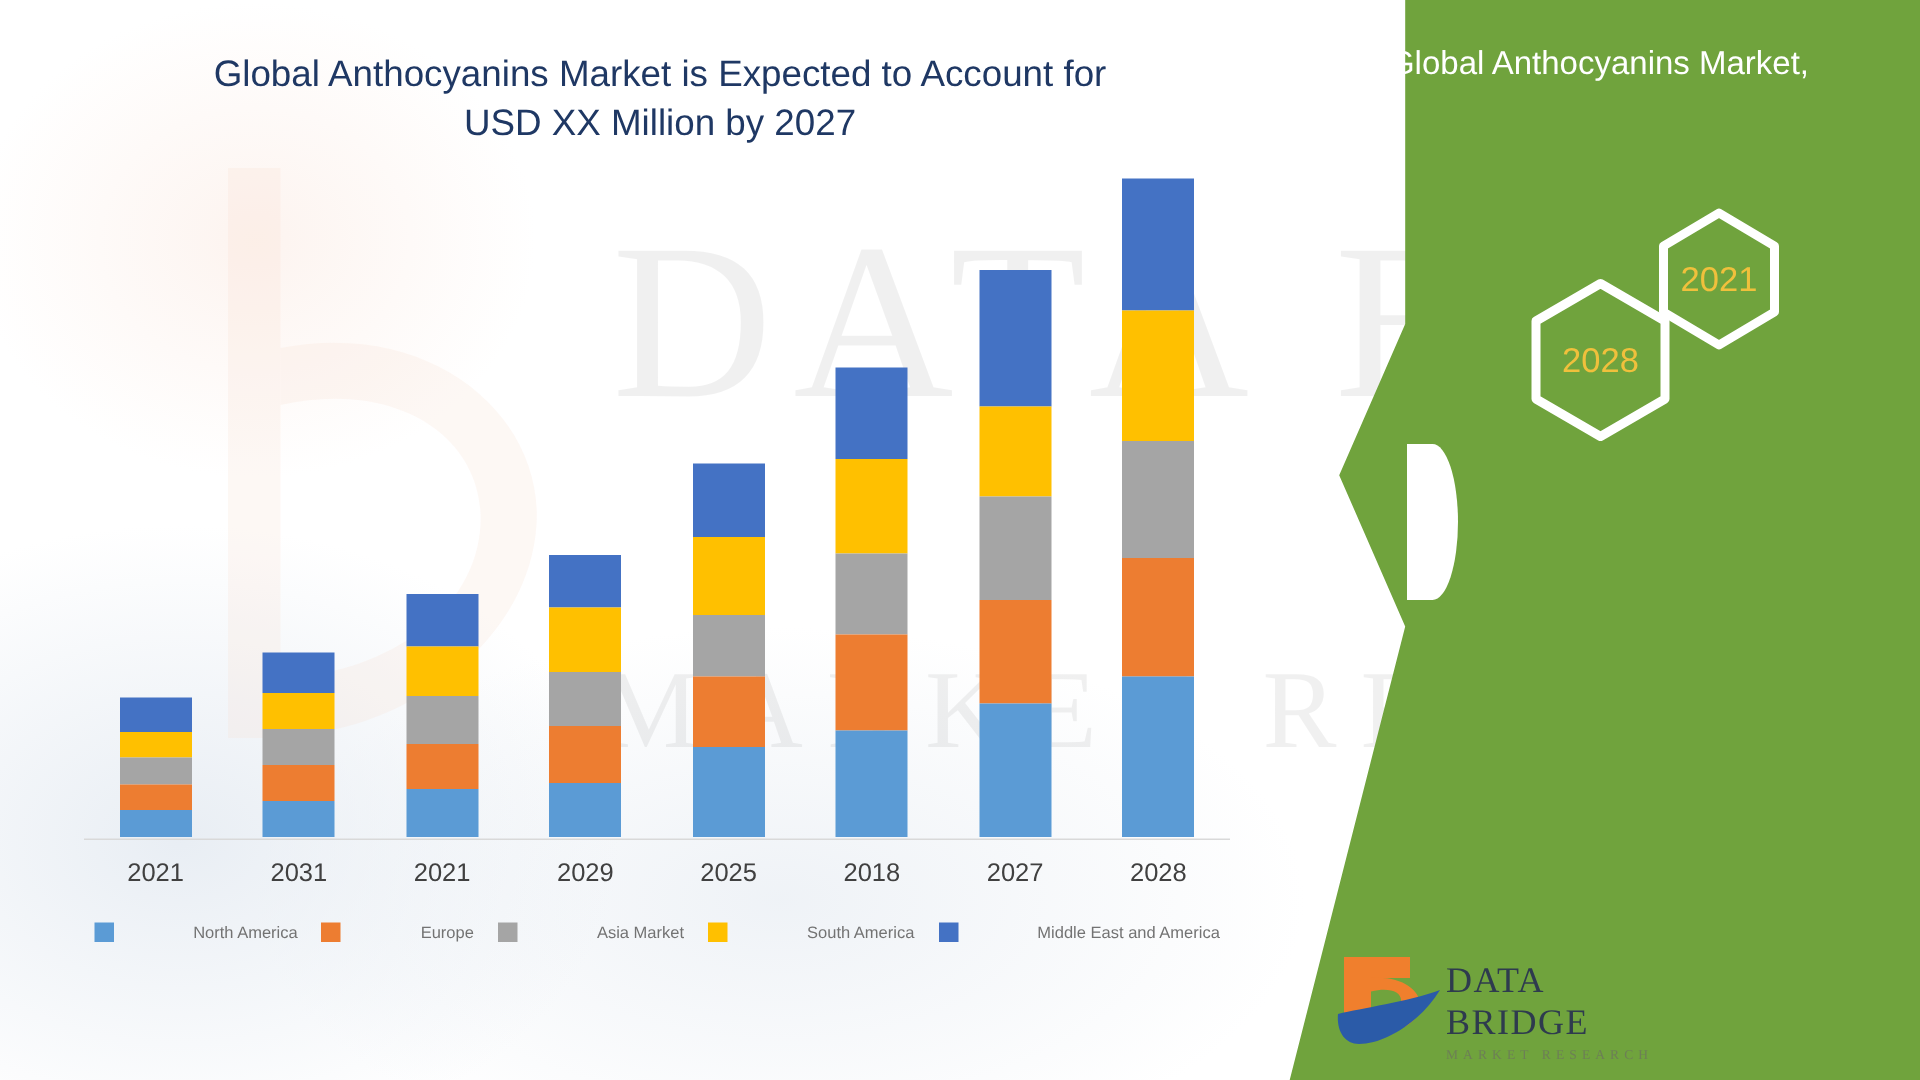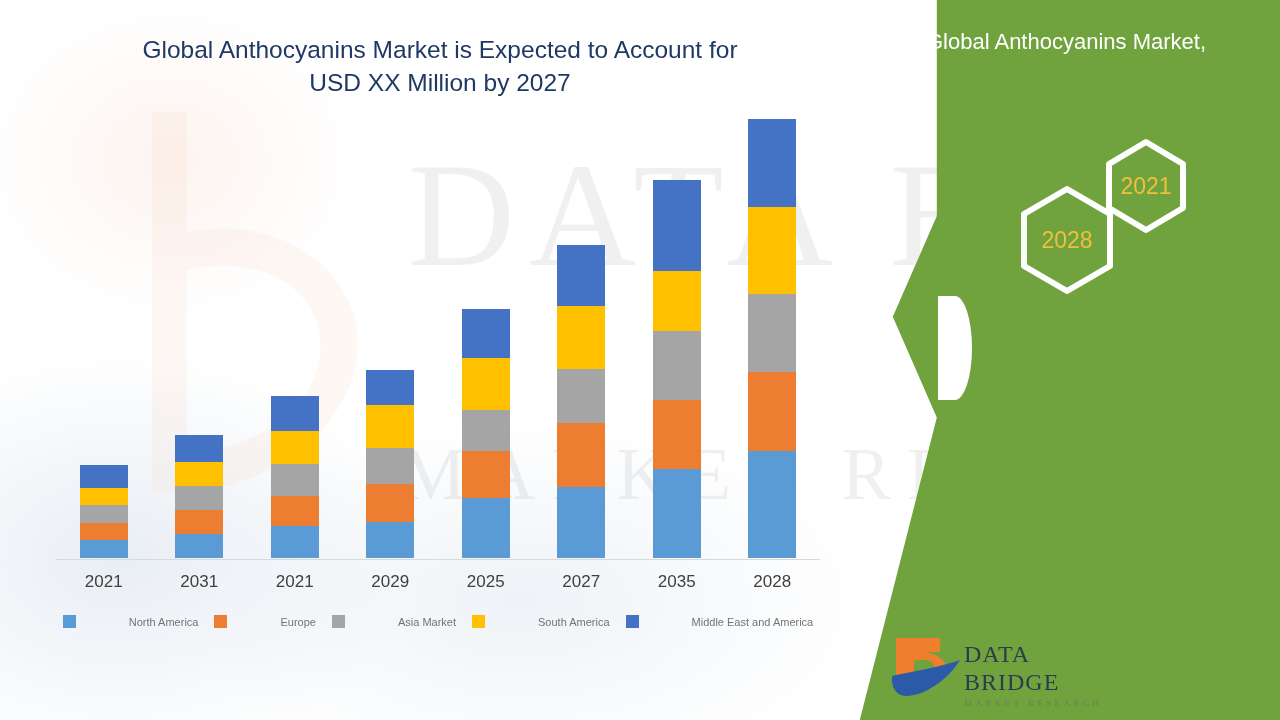--- a/index.html
+++ b/index.html
@@ -363,22 +363,22 @@
       </div>
     <div class="axis-line"></div>
   </div>
 
   <div class="xaxis" id="xaxis">
       <div class="tick">2021</div>
       <div class="tick">2031</div>
       <div class="tick">2021</div>
       <div class="tick">2029</div>
       <div class="tick">2025</div>
+      <div class="tick">2018</div>
       <div class="tick">2027</div>
-      <div class="tick">2035</div>
       <div class="tick">2028</div>
     </div>
 
   <div class="legend" id="legend">
       <div class="legend-item">
         <span class="legend-swatch" style="background: rgb(91, 155, 213);"></span>
         <span class="legend-label">North America</span>
       </div>
       <div class="legend-item">
         <span class="legend-swatch" style="background: rgb(237, 125, 49);"></span>

